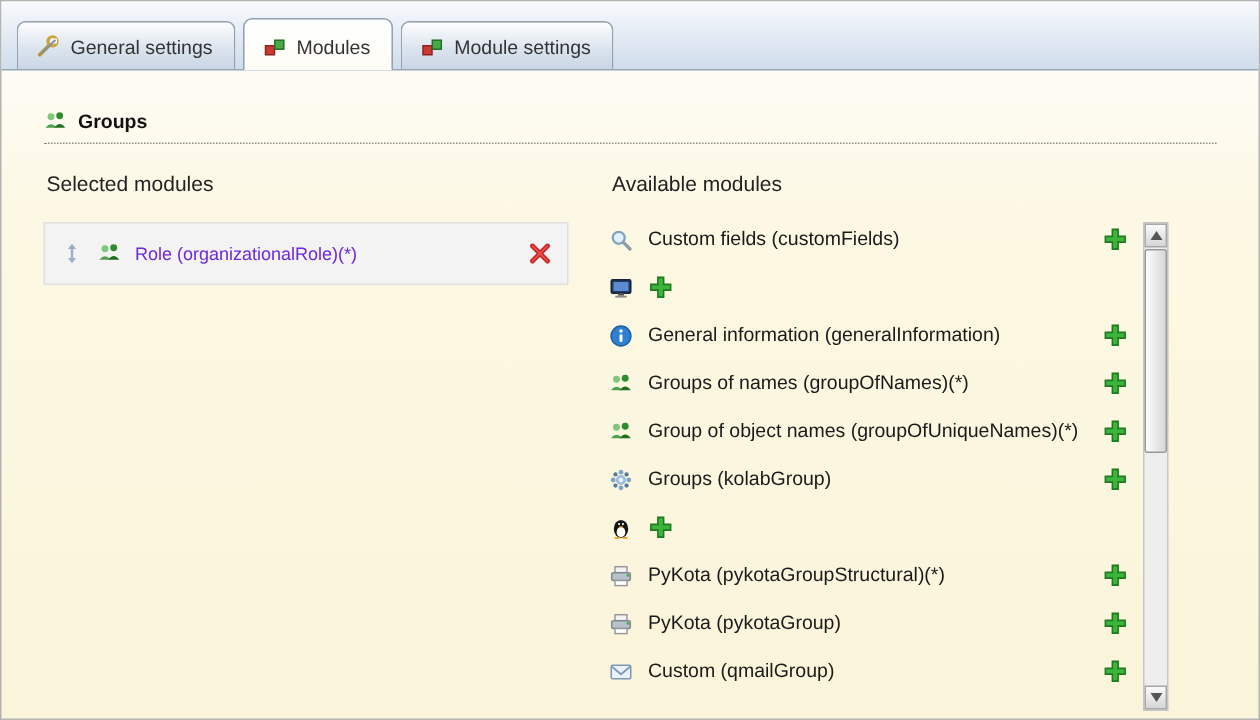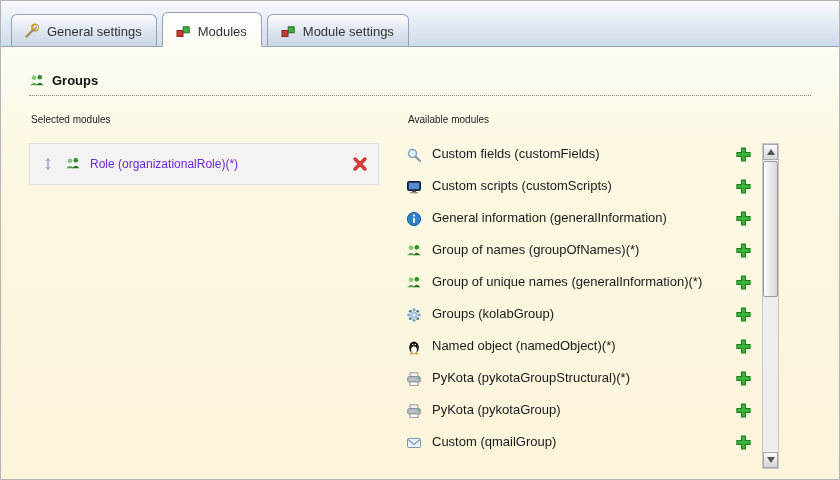--- a/index.html
+++ b/index.html
@@ -49,21 +49,21 @@
     padding-bottom:6px;
     border-bottom:1px dotted #8a8a8a;
   }
   
   .columns {
     display:flex; align-items:flex-start;
     padding:0 60px 0 28px; margin-top:18px;
   }
   .left-col { width:350px; margin-right:27px; flex:none; }
   .right-col { flex:1; min-width:0; }
-  .col-heading { font-size:10px; color:#222; margin:0 0 18px 2px; }
+  .col-heading { font-size:14px; color:#222; margin:0 0 18px 2px; }
   
   .selected-box {
     background:#f3f3f3; border:1px solid #e0e0e0;
     padding:12px 10px; display:flex; align-items:center; gap:9px;
   }
   .selected-label { color:#6d28d9; flex:1; font-size:12px; }
   .tool-btn { background:none; border:none; padding:0; margin:0; cursor:pointer; display:inline-flex; }
   .tool-btn svg { width:16px; height:16px; }
   .drag-handle { cursor:grab; }
   
@@ -204,21 +204,20 @@
 
           <div class="avail-row">
             <span class="icon">
               <svg viewBox="0 0 16 16">
                   <rect x="1.5" y="2.5" width="13" height="9" rx="1" fill="#223a5e" stroke="#14233a"></rect>
                   <rect x="3" y="4" width="10" height="6" fill="#5b8bd0"></rect>
                   <rect x="6" y="11.5" width="4" height="1.6" fill="#555"></rect>
                   <rect x="4.2" y="13.1" width="7.6" height="1.3" fill="#8a8a8a"></rect>
                 </svg>
             </span>
-            <span class="avail-label">Custom scripts (customScripts)</span>
             <button class="tool-btn add-btn">
               <svg viewBox="0 0 16 16">
                   <path d="M6.2 1.8h3.6v4.4h4.4v3.6H9.8v4.4H6.2V9.8H1.8V6.2h4.4z" fill="#3cb43c" stroke="#1e7a1e"></path>
                 </svg>
             </button>
           </div>
 
           <div class="avail-row">
             <span class="icon">
               <svg viewBox="0 0 16 16">
@@ -237,38 +236,38 @@
 
           <div class="avail-row">
             <span class="icon">
               <svg viewBox="0 0 16 16">
                   <circle cx="5" cy="4.8" r="2.3" fill="#7ec87e"></circle>
                   <path d="M1.3 12.2 q3.7 -4.6 7.4 0 z" fill="#4f9f4f"></path>
                   <circle cx="10.8" cy="4.2" r="2.3" fill="#2e8b2e"></circle>
                   <path d="M7.1 12.2 q3.7 -5 7.4 0 z" fill="#1f6f1f"></path>
                 </svg>
             </span>
-            <span class="avail-label">Group of names (groupOfNames)(*)</span>
+            <span class="avail-label">Groups of names (groupOfNames)(*)</span>
             <button class="tool-btn add-btn">
               <svg viewBox="0 0 16 16">
                   <path d="M6.2 1.8h3.6v4.4h4.4v3.6H9.8v4.4H6.2V9.8H1.8V6.2h4.4z" fill="#3cb43c" stroke="#1e7a1e"></path>
                 </svg>
             </button>
           </div>
 
           <div class="avail-row">
             <span class="icon">
               <svg viewBox="0 0 16 16">
                   <circle cx="5" cy="4.8" r="2.3" fill="#7ec87e"></circle>
                   <path d="M1.3 12.2 q3.7 -4.6 7.4 0 z" fill="#4f9f4f"></path>
                   <circle cx="10.8" cy="4.2" r="2.3" fill="#2e8b2e"></circle>
                   <path d="M7.1 12.2 q3.7 -5 7.4 0 z" fill="#1f6f1f"></path>
                 </svg>
             </span>
-            <span class="avail-label">Group of unique names (generalInformation)(*)</span>
+            <span class="avail-label">Group of object names (groupOfUniqueNames)(*)</span>
             <button class="tool-btn add-btn">
               <svg viewBox="0 0 16 16">
                   <path d="M6.2 1.8h3.6v4.4h4.4v3.6H9.8v4.4H6.2V9.8H1.8V6.2h4.4z" fill="#3cb43c" stroke="#1e7a1e"></path>
                 </svg>
             </button>
           </div>
 
           <div class="avail-row">
             <span class="icon">
               <svg viewBox="0 0 16 16">
@@ -297,21 +296,20 @@
               <svg viewBox="0 0 16 16">
                   <ellipse cx="8" cy="8.6" rx="4.8" ry="6" fill="#151515"></ellipse>
                   <ellipse cx="8" cy="10.8" rx="2.9" ry="3.4" fill="#fff"></ellipse>
                   <circle cx="6.7" cy="5.4" r="0.7" fill="#fff"></circle>
                   <circle cx="9.3" cy="5.4" r="0.7" fill="#fff"></circle>
                   <path d="M6.8 6.8 L9.2 6.8 L8 8.3 z" fill="#f5a623"></path>
                   <rect x="3.6" y="14" width="3.4" height="1.4" rx="0.7" fill="#f5a623"></rect>
                   <rect x="9" y="14" width="3.4" height="1.4" rx="0.7" fill="#f5a623"></rect>
                 </svg>
             </span>
-            <span class="avail-label">Named object (namedObject)(*)</span>
             <button class="tool-btn add-btn">
               <svg viewBox="0 0 16 16">
                   <path d="M6.2 1.8h3.6v4.4h4.4v3.6H9.8v4.4H6.2V9.8H1.8V6.2h4.4z" fill="#3cb43c" stroke="#1e7a1e"></path>
                 </svg>
             </button>
           </div>
 
           <div class="avail-row">
             <span class="icon">
               <svg viewBox="0 0 16 16">

